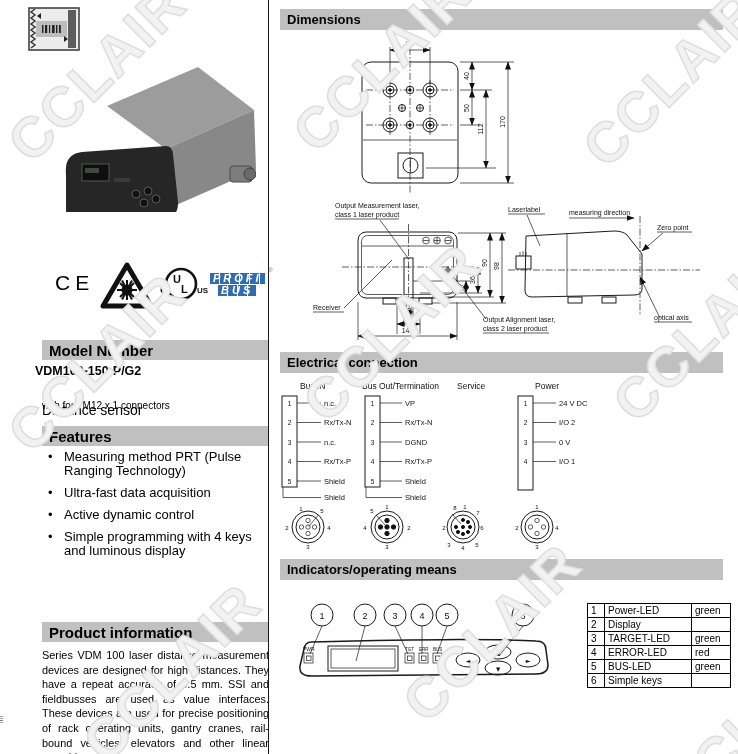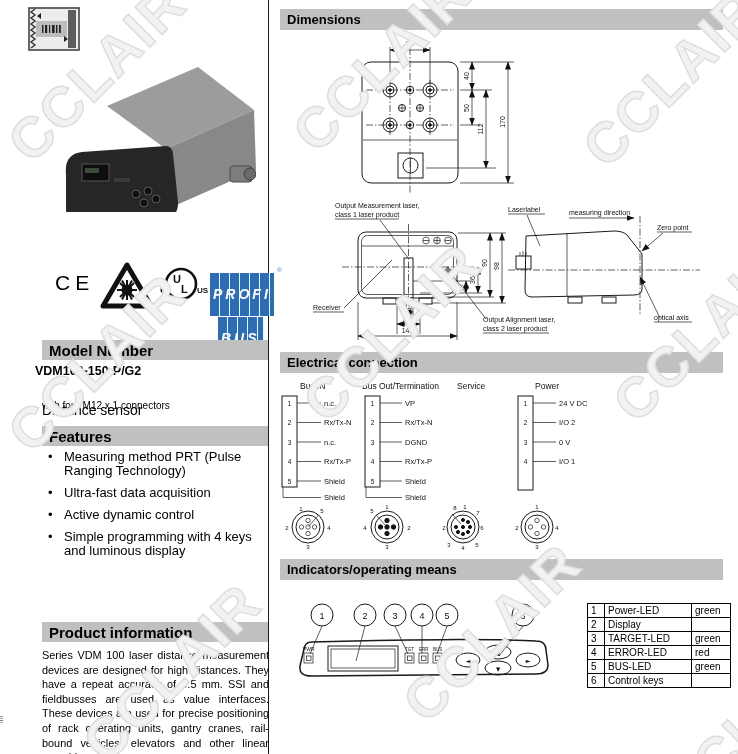--- a/index.html
+++ b/index.html
@@ -21,22 +21,22 @@
   .sub2{left:42px;top:400px;font-size:10px;}
   ul.features{position:absolute;left:42px;top:450px;width:227px;margin:0;padding:0;list-style:none;}
   ul.features li{position:relative;padding-left:22px;margin-bottom:8px;font-size:13px;line-height:14px;}
   ul.features li::before{content:"\2022";position:absolute;left:6px;top:0;}
   .prodinfo{left:42px;top:648px;width:227px;font-size:10.9px;line-height:14.6px;text-align:justify;}
   .edge{left:-3px;top:716px;transform:rotate(-90deg);font-size:7px;color:#555;}
   
   .ce{left:55px;top:271px;font-size:21px;letter-spacing:5px;}
   .pb{left:210px;top:273px;}
   .pb-row{display:flex;}
-  .pb-word{background:#2f6cb3;color:#fff;font-style:italic;font-weight:bold;font-size:14px;line-height:11px;
-           padding:16px 3px;letter-spacing:3px;
+  .pb-word{background:#2f6cb3;color:#fff;font-style:italic;font-weight:bold;font-size:11px;line-height:11px;
+           padding:0 3px;letter-spacing:3px;
            background-image:repeating-linear-gradient(90deg,rgba(0,0,0,0) 0 9px,#fff 9px 10px);}
   .pb-b{margin-left:8px;margin-top:1px;}
   .pb-reg{position:absolute;right:-8px;top:-6px;font-size:6px;font-style:normal;color:#2f6cb3;}
   
   table.ind{position:absolute;left:587px;top:603px;border-collapse:collapse;font-size:10px;}
   table.ind td{border:1px solid #000;height:13px;padding:0 3px;vertical-align:middle;}
   td.c1{width:10px;text-align:left;}
   td.c2{width:80px;}
   td.c3{width:32px;}
   
@@ -513,19 +513,19 @@
         <td class="c2">ERROR-LED</td>
         <td class="c3">red</td>
       </tr>
       <tr>
         <td class="c1">5</td>
         <td class="c2">BUS-LED</td>
         <td class="c3">green</td>
       </tr>
       <tr>
         <td class="c1">6</td>
-        <td class="c2">Control keys</td>
+        <td class="c2">Simple keys</td>
         <td class="c3"></td>
       </tr>
     </tbody>
   </table>
 
 </div>
 
 </body></html>

